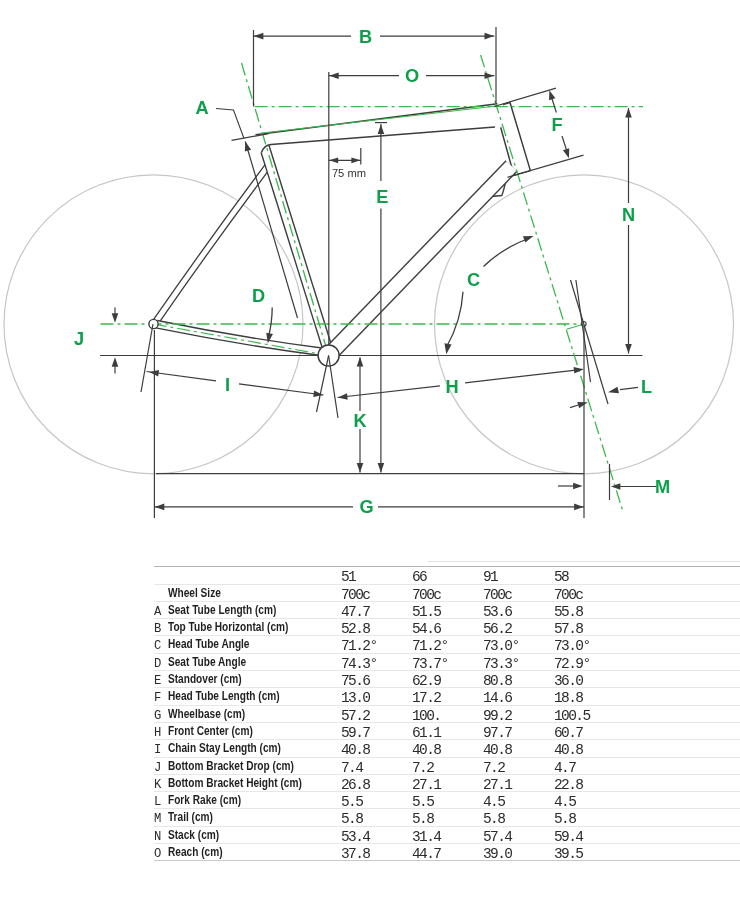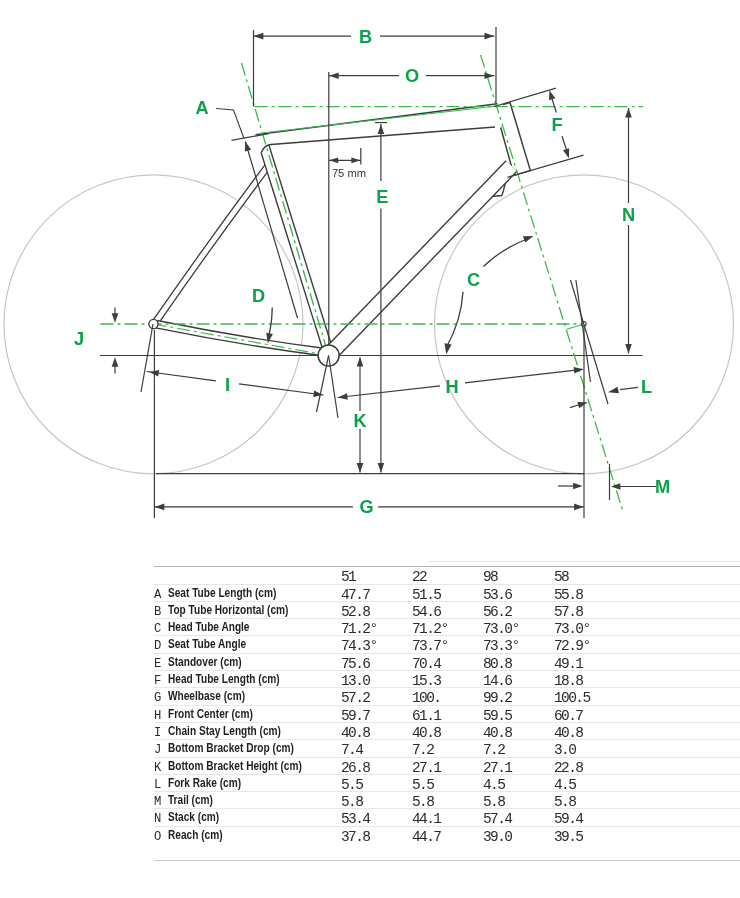--- a/index.html
+++ b/index.html
@@ -199,23 +199,32 @@
 <text x="646.5" y="392.5" font-family="Liberation Sans, sans-serif" font-weight="bold" font-size="18.2" fill="#0ca04a" text-anchor="middle">L</text>
 </svg></div>
 <div id="preline"></div>
 <div id="botline"></div>
 <table id="tbl">
 <tbody>
       <tr class="first">
         <td class="ltr"><b></b></td>
         <td class="lab"><u></u></td>
         <td class="v"><b>51</b></td>
-        <td class="v"><b>22</b></td>
-        <td class="v"><b>98</b></td>
+        <td class="v"><b>66</b></td>
+        <td class="v"><b>91</b></td>
         <td class="v"><b>58</b></td>
+        <td class="fill"></td>
+      </tr>
+<tr>
+        <td class="ltr"><b></b></td>
+        <td class="lab"><u>Wheel Size</u></td>
+        <td class="v"><b>700c</b></td>
+        <td class="v"><b>700c</b></td>
+        <td class="v"><b>700c</b></td>
+        <td class="v"><b>700c</b></td>
         <td class="fill"></td>
       </tr>
 <tr>
         <td class="ltr"><b>A</b></td>
         <td class="lab"><u>Seat Tube Length (cm)</u></td>
         <td class="v"><b>47.7</b></td>
         <td class="v"><b>51.5</b></td>
         <td class="v"><b>53.6</b></td>
         <td class="v"><b>55.8</b></td>
         <td class="fill"></td>
@@ -244,68 +253,68 @@
         <td class="v"><b>74.3°</b></td>
         <td class="v"><b>73.7°</b></td>
         <td class="v"><b>73.3°</b></td>
         <td class="v"><b>72.9°</b></td>
         <td class="fill"></td>
       </tr>
 <tr>
         <td class="ltr"><b>E</b></td>
         <td class="lab"><u>Standover (cm)</u></td>
         <td class="v"><b>75.6</b></td>
-        <td class="v"><b>70.4</b></td>
+        <td class="v"><b>62.9</b></td>
         <td class="v"><b>80.8</b></td>
-        <td class="v"><b>49.1</b></td>
+        <td class="v"><b>36.0</b></td>
         <td class="fill"></td>
       </tr>
 <tr>
         <td class="ltr"><b>F</b></td>
         <td class="lab"><u>Head Tube Length (cm)</u></td>
         <td class="v"><b>13.0</b></td>
-        <td class="v"><b>15.3</b></td>
+        <td class="v"><b>17.2</b></td>
         <td class="v"><b>14.6</b></td>
         <td class="v"><b>18.8</b></td>
         <td class="fill"></td>
       </tr>
 <tr>
         <td class="ltr"><b>G</b></td>
         <td class="lab"><u>Wheelbase (cm)</u></td>
         <td class="v"><b>57.2</b></td>
         <td class="v"><b>100.</b></td>
         <td class="v"><b>99.2</b></td>
         <td class="v"><b>100.5</b></td>
         <td class="fill"></td>
       </tr>
 <tr>
         <td class="ltr"><b>H</b></td>
         <td class="lab"><u>Front Center (cm)</u></td>
         <td class="v"><b>59.7</b></td>
         <td class="v"><b>61.1</b></td>
-        <td class="v"><b>59.5</b></td>
+        <td class="v"><b>97.7</b></td>
         <td class="v"><b>60.7</b></td>
         <td class="fill"></td>
       </tr>
 <tr>
         <td class="ltr"><b>I</b></td>
         <td class="lab"><u>Chain Stay Length (cm)</u></td>
         <td class="v"><b>40.8</b></td>
         <td class="v"><b>40.8</b></td>
         <td class="v"><b>40.8</b></td>
         <td class="v"><b>40.8</b></td>
         <td class="fill"></td>
       </tr>
 <tr>
         <td class="ltr"><b>J</b></td>
         <td class="lab"><u>Bottom Bracket Drop (cm)</u></td>
         <td class="v"><b>7.4</b></td>
         <td class="v"><b>7.2</b></td>
         <td class="v"><b>7.2</b></td>
-        <td class="v"><b>3.0</b></td>
+        <td class="v"><b>4.7</b></td>
         <td class="fill"></td>
       </tr>
 <tr>
         <td class="ltr"><b>K</b></td>
         <td class="lab"><u>Bottom Bracket Height (cm)</u></td>
         <td class="v"><b>26.8</b></td>
         <td class="v"><b>27.1</b></td>
         <td class="v"><b>27.1</b></td>
         <td class="v"><b>22.8</b></td>
         <td class="fill"></td>
@@ -325,21 +334,21 @@
         <td class="v"><b>5.8</b></td>
         <td class="v"><b>5.8</b></td>
         <td class="v"><b>5.8</b></td>
         <td class="v"><b>5.8</b></td>
         <td class="fill"></td>
       </tr>
 <tr>
         <td class="ltr"><b>N</b></td>
         <td class="lab"><u>Stack (cm)</u></td>
         <td class="v"><b>53.4</b></td>
-        <td class="v"><b>44.1</b></td>
+        <td class="v"><b>31.4</b></td>
         <td class="v"><b>57.4</b></td>
         <td class="v"><b>59.4</b></td>
         <td class="fill"></td>
       </tr>
 <tr>
         <td class="ltr"><b>O</b></td>
         <td class="lab"><u>Reach (cm)</u></td>
         <td class="v"><b>37.8</b></td>
         <td class="v"><b>44.7</b></td>
         <td class="v"><b>39.0</b></td>

